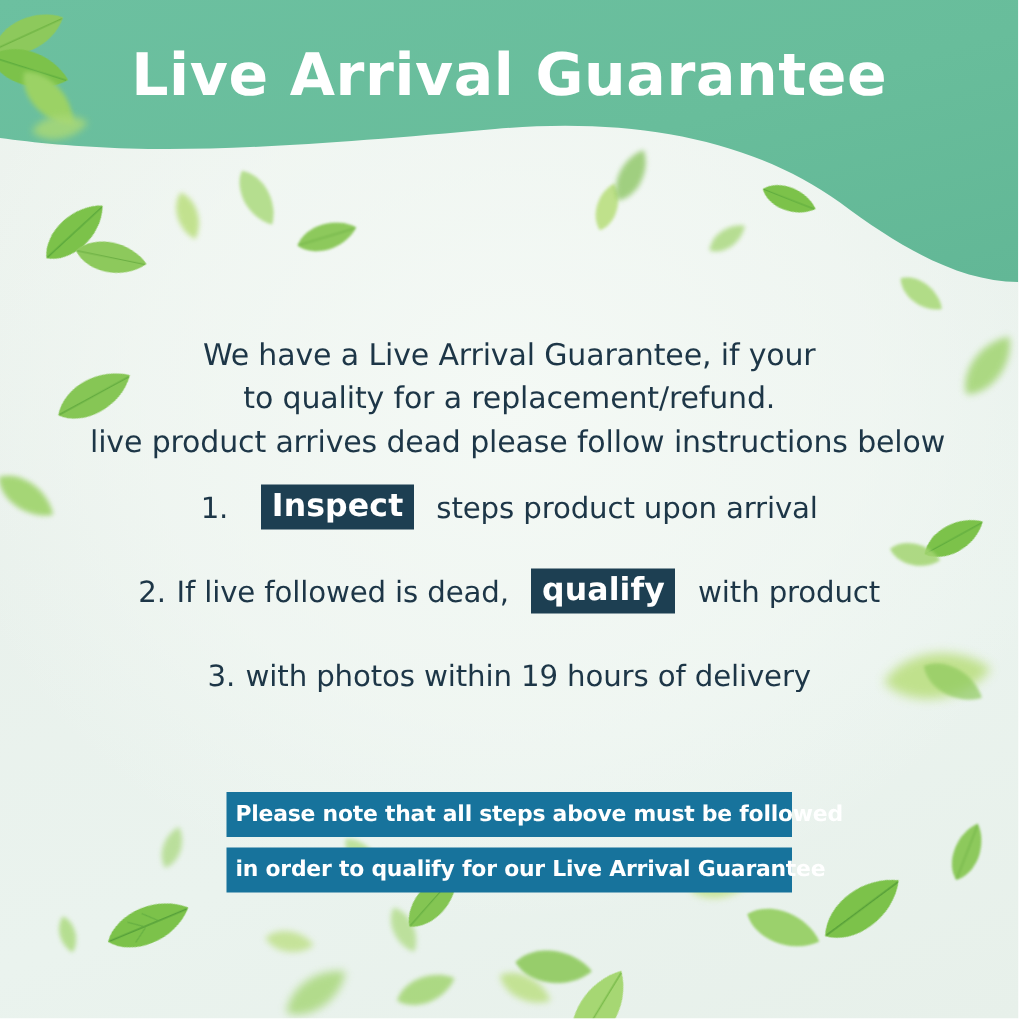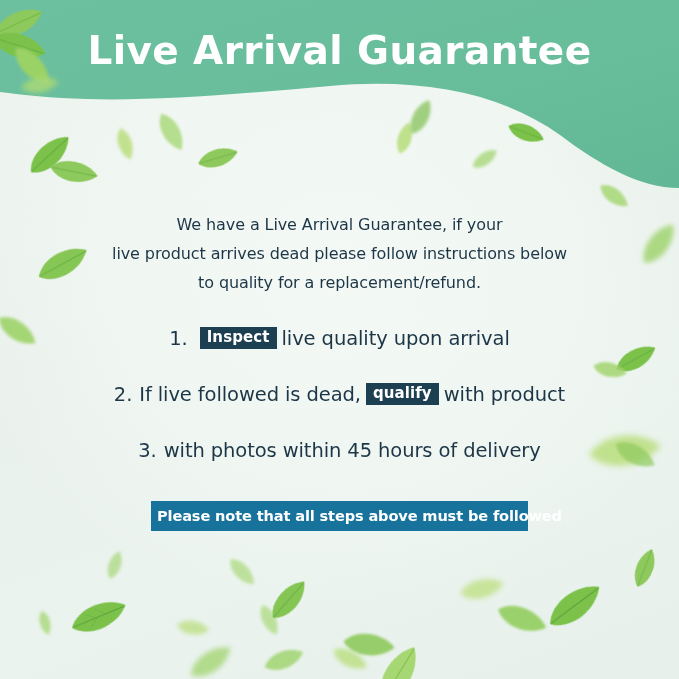--- a/index.html
+++ b/index.html
@@ -80,25 +80,25 @@
     left: 0;
     top: 0;
     width: 679px;
     height: 679px;
     z-index: 8;
   }
 
   .intro {
     position: absolute;
     left: 60px;
-    top: 210px;
+    top: 222px;
     width: 559px;
     text-align: center;
     color: #1d3647;
-    font-size: 16px;
+    font-size: 20px;
     line-height: 29px;
     font-family: "DejaVu Sans", sans-serif;
     letter-spacing: -0.1px;
   }
   .intro-line { display: block; white-space: nowrap; }
 
   .steps {
     position: absolute;
     left: 30px;
     top: 318px;
@@ -117,31 +117,31 @@
     letter-spacing: -0.1px;
   }
   .step-num { margin-right: 7px; }
   .step-txt { }
   .hl {
     display: inline-block;
     background: #1d3f52;
     color: #ffffff;
     font-weight: bold;
     padding: 3px 7px 4px 7px;
-    margin: 0 5px;
+    margin: 0 15px;
     line-height: 1.06;
-    font-size: 15px;
+    font-size: 21px;
     letter-spacing: 0.1px;
   }
 
   
   .note {
     position: absolute;
     left: 151px;
-    top: 501px;
+    top: 528px;
     width: 377px;
   }
   .note-bar {
     background: #17739c;
     color: #ffffff;
     font-weight: bold;
     font-size: 14.6px;
     font-family: "DejaVu Sans", sans-serif;
     text-align: center;
     padding: 6px 6px 7px 6px;
@@ -384,44 +384,45 @@
       <svg viewBox="0 0 100 56">
           <path d="M2,28 C22,2 70,0 98,26 C72,54 22,54 2,28 Z" fill="#8fca5e"></path>
         </svg>
     </div>
   </div>
 
   <div class="content">
 
     <div class="intro">
       <span class="intro-line">We have a Live Arrival Guarantee, if your</span>
+      <span class="intro-line">to quality for a replacement/refund.</span>
       <span class="intro-line">live product arrives dead please follow instructions below</span>
-      <span class="intro-line">to quality for a replacement/refund.</span>
     </div>
 
     <div class="steps">
 
       <div class="step">
         <span class="step-num">1.</span>
         <span class="hl">Inspect</span>
-        <span class="step-txt">live quality upon arrival</span>
+        <span class="step-txt">steps product upon arrival</span>
       </div>
 
       <div class="step">
         <span class="step-num">2.</span>
         <span class="step-txt">If live followed is dead,</span>
         <span class="hl">qualify</span>
         <span class="step-txt">with product</span>
       </div>
 
       <div class="step">
         <span class="step-num">3.</span>
-        <span class="step-txt">with photos within 45 hours of delivery</span>
+        <span class="step-txt">with photos within 19 hours of delivery</span>
       </div>
 
     </div>
 
     <div class="note">
       <div class="note-bar">Please note that all steps above must be followed</div>
+      <div class="note-bar">in order to qualify for our Live Arrival Guarantee</div>
     </div>
 
   </div>
 </div>
 
 </body></html>

